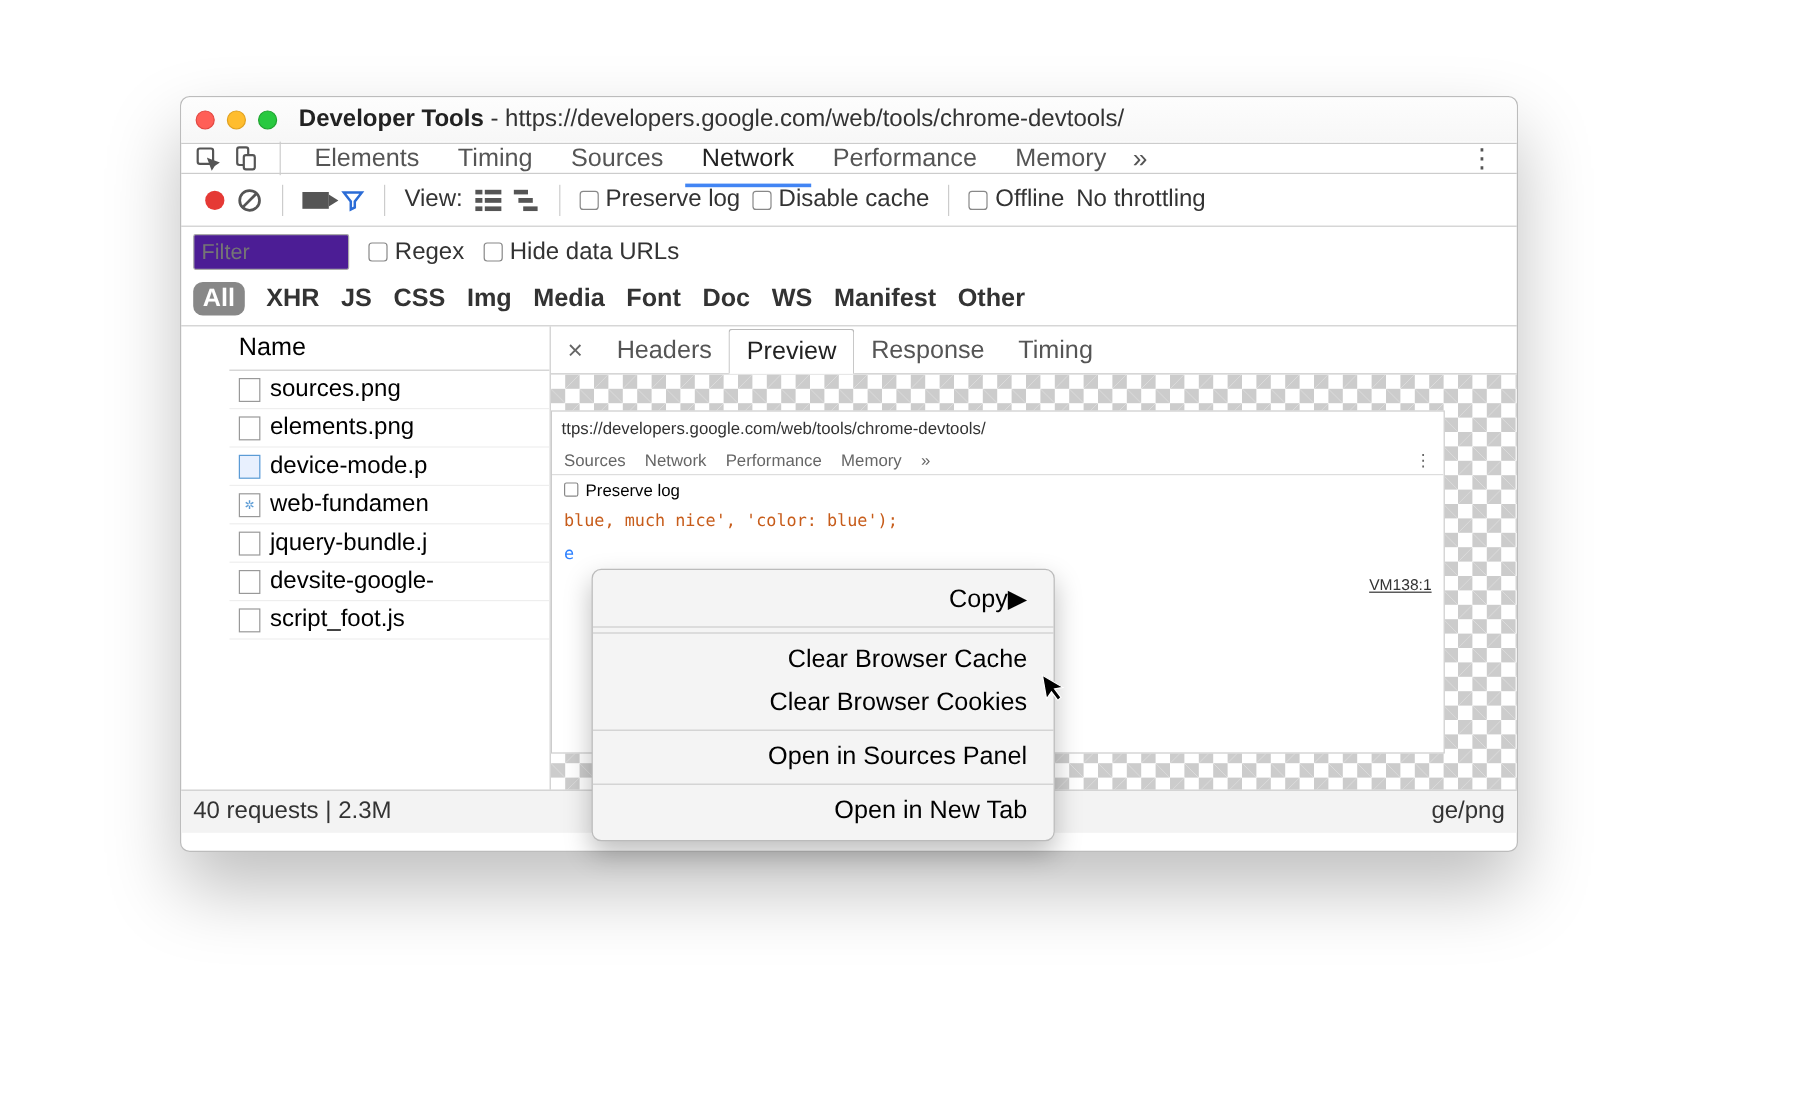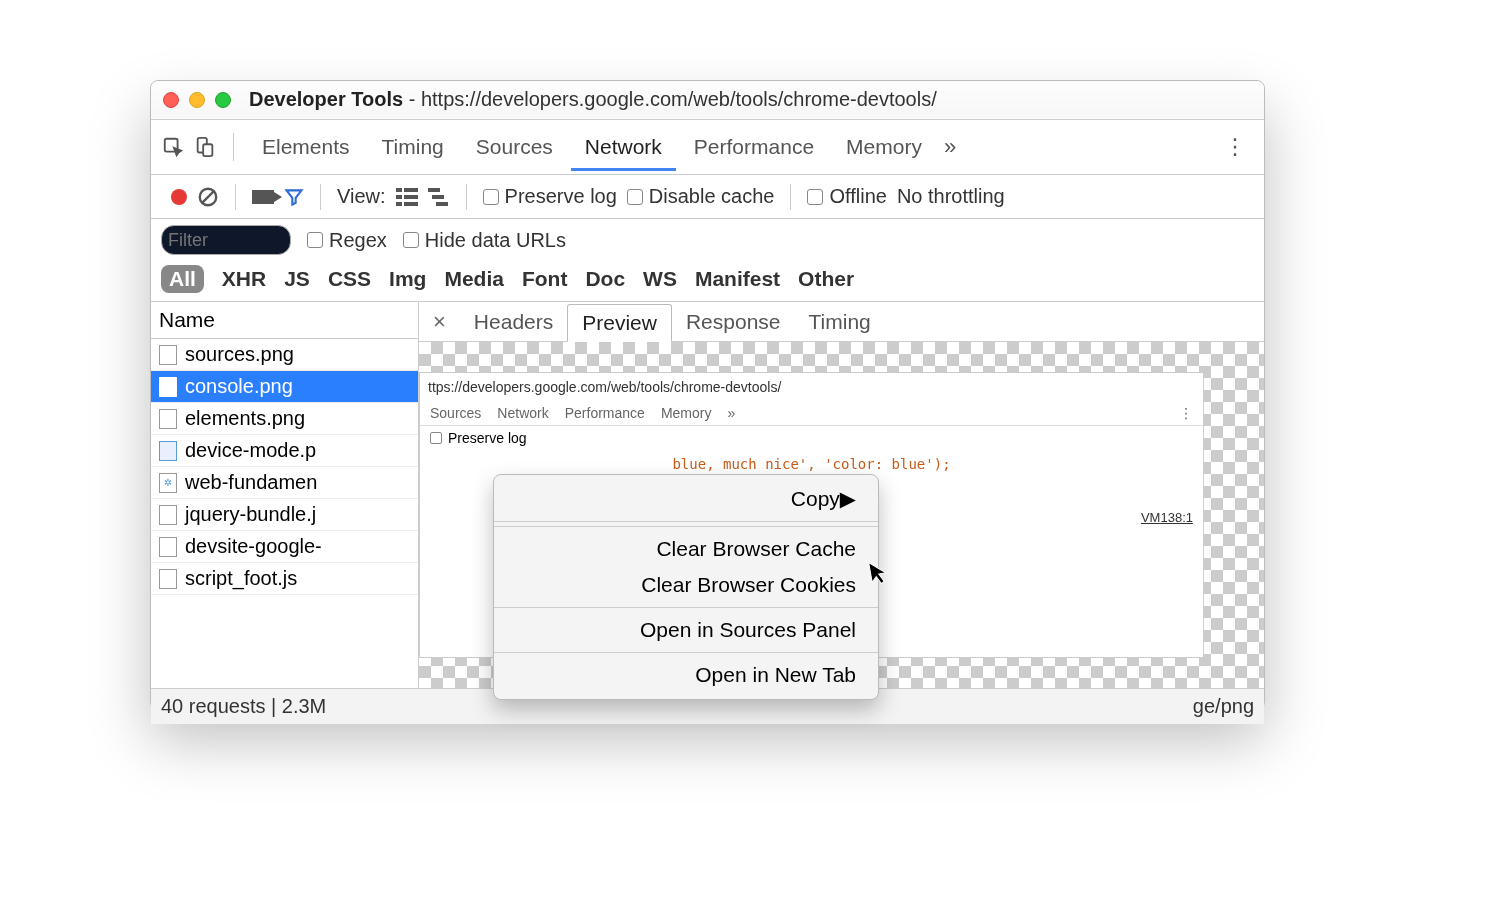--- a/index.html
+++ b/index.html
@@ -36,21 +36,21 @@
   .traffic { display: flex; gap: 10px; margin-right: 18px; }
   .dot { width: 16px; height: 16px; border-radius: 50%; }
   .dot.red { background:#ff5f57; border:1px solid #e24640;}
   .dot.yellow { background:#ffbd2e; border:1px solid #e1a11e;}
   .dot.green { background:#28c940; border:1px solid #1fa32f;}
   .title { font-size: 20px; color:#333; }
   .title b { font-weight:700; color:#222; }
 
   
   .tabbar {
-    height: 56px;
+    height: 26px;
     display:flex; align-items:center;
     padding: 0 8px;
     border-top:1px solid #ccc;
     border-bottom:1px solid #ccc;
     gap: 4px;
     font-size: 21px;
     color:#555;
   }
   .tabbar .ico { width:28px; height:28px; display:flex;align-items:center;justify-content:center;color:#555;}
   .tabbar .sep { width:1px;height:28px;background:#ccc; margin:0 10px;}
@@ -80,23 +80,23 @@
   
   .filterrow {
     display:flex; align-items:center;
     padding:6px 10px;
     gap:16px;
     font-size:20px;
     color:#333;
   }
   .filter-input{
     width:130px; height:30px;
-    border:1px solid #aaa; border-radius:13px;
+    border:1px solid #aaa; border-radius:2px;
     padding:2px 6px; font-size:18px; color:#888;
-    background:#0f172a;
+    background:#4c1d95;
   }
 
   
   .chips {
     display:flex; align-items:center;
     gap:18px;
     padding:4px 10px 8px;
     font-size:21px;
     color:#333;
     font-weight:600;
@@ -106,20 +106,21 @@
     background:#888; color:#fff;
     padding:2px 8px; border-radius:8px;
     font-weight:600;
   }
 
   
   .content {
     display:flex;
     height: calc(100% - 38px - 44px - 44px - 40px - 40px - 36px);
     position:relative;
+    margin-left:40px;
   }
   .left-col {
     width:268px;
     border-right:1px solid #ccc;
     display:flex; flex-direction:column;
     overflow:hidden;
   }
   .colhead{
     padding:6px 8px;
     font-size:21px;
@@ -176,21 +177,21 @@
   }
   .inner .mini-title{
     padding:6px 8px;
     color:#333;
   }
   .inner .mini-tabs{
     display:flex;gap:16px;padding:4px 10px;font-size:14px;color:#666;border-bottom:1px solid #ddd;align-items:center;
   }
   .inner .mini-tabs .mm{margin-left:auto;}
   .inner .mini-bar{display:flex;align-items:center;gap:6px;padding:4px 10px;font-size:14px;}
-  .inner .code{padding:6px 10px;font-family:monospace;font-size:14px;text-align:center;}
+  .inner .code{padding:6px 10px;font-family:monospace;font-size:14px;}
   .inner .code .or{color:#c75c1a;}
   .inner .vm{ text-align:right;padding:4px 10px;text-decoration:underline;color:#333;font-size:13px;}
 
   
   .status{
     height:36px;
     border-top:1px solid #ccc;
     display:flex;align-items:center;
     padding:0 10px;
     font-size:20px;
@@ -352,24 +353,20 @@
   </div>
 
   <div class="content">
     <div class="left-col">
       <div class="colhead">Name</div>
       <div class="filelist">
         <div class="filerow">
             <span class="fi img"></span>
             <span>sources.png</span>
           </div>
-        <div class="filerow selected">
-            <span class="fi img"></span>
-            <span>console.png</span>
-          </div>
         <div class="filerow">
             <span class="fi img"></span>
             <span>elements.png</span>
           </div>
         <div class="filerow">
             <span class="fi blue"></span>
             <span>device-mode.p</span>
           </div>
         <div class="filerow">
             <span class="fi gear">✲</span>

